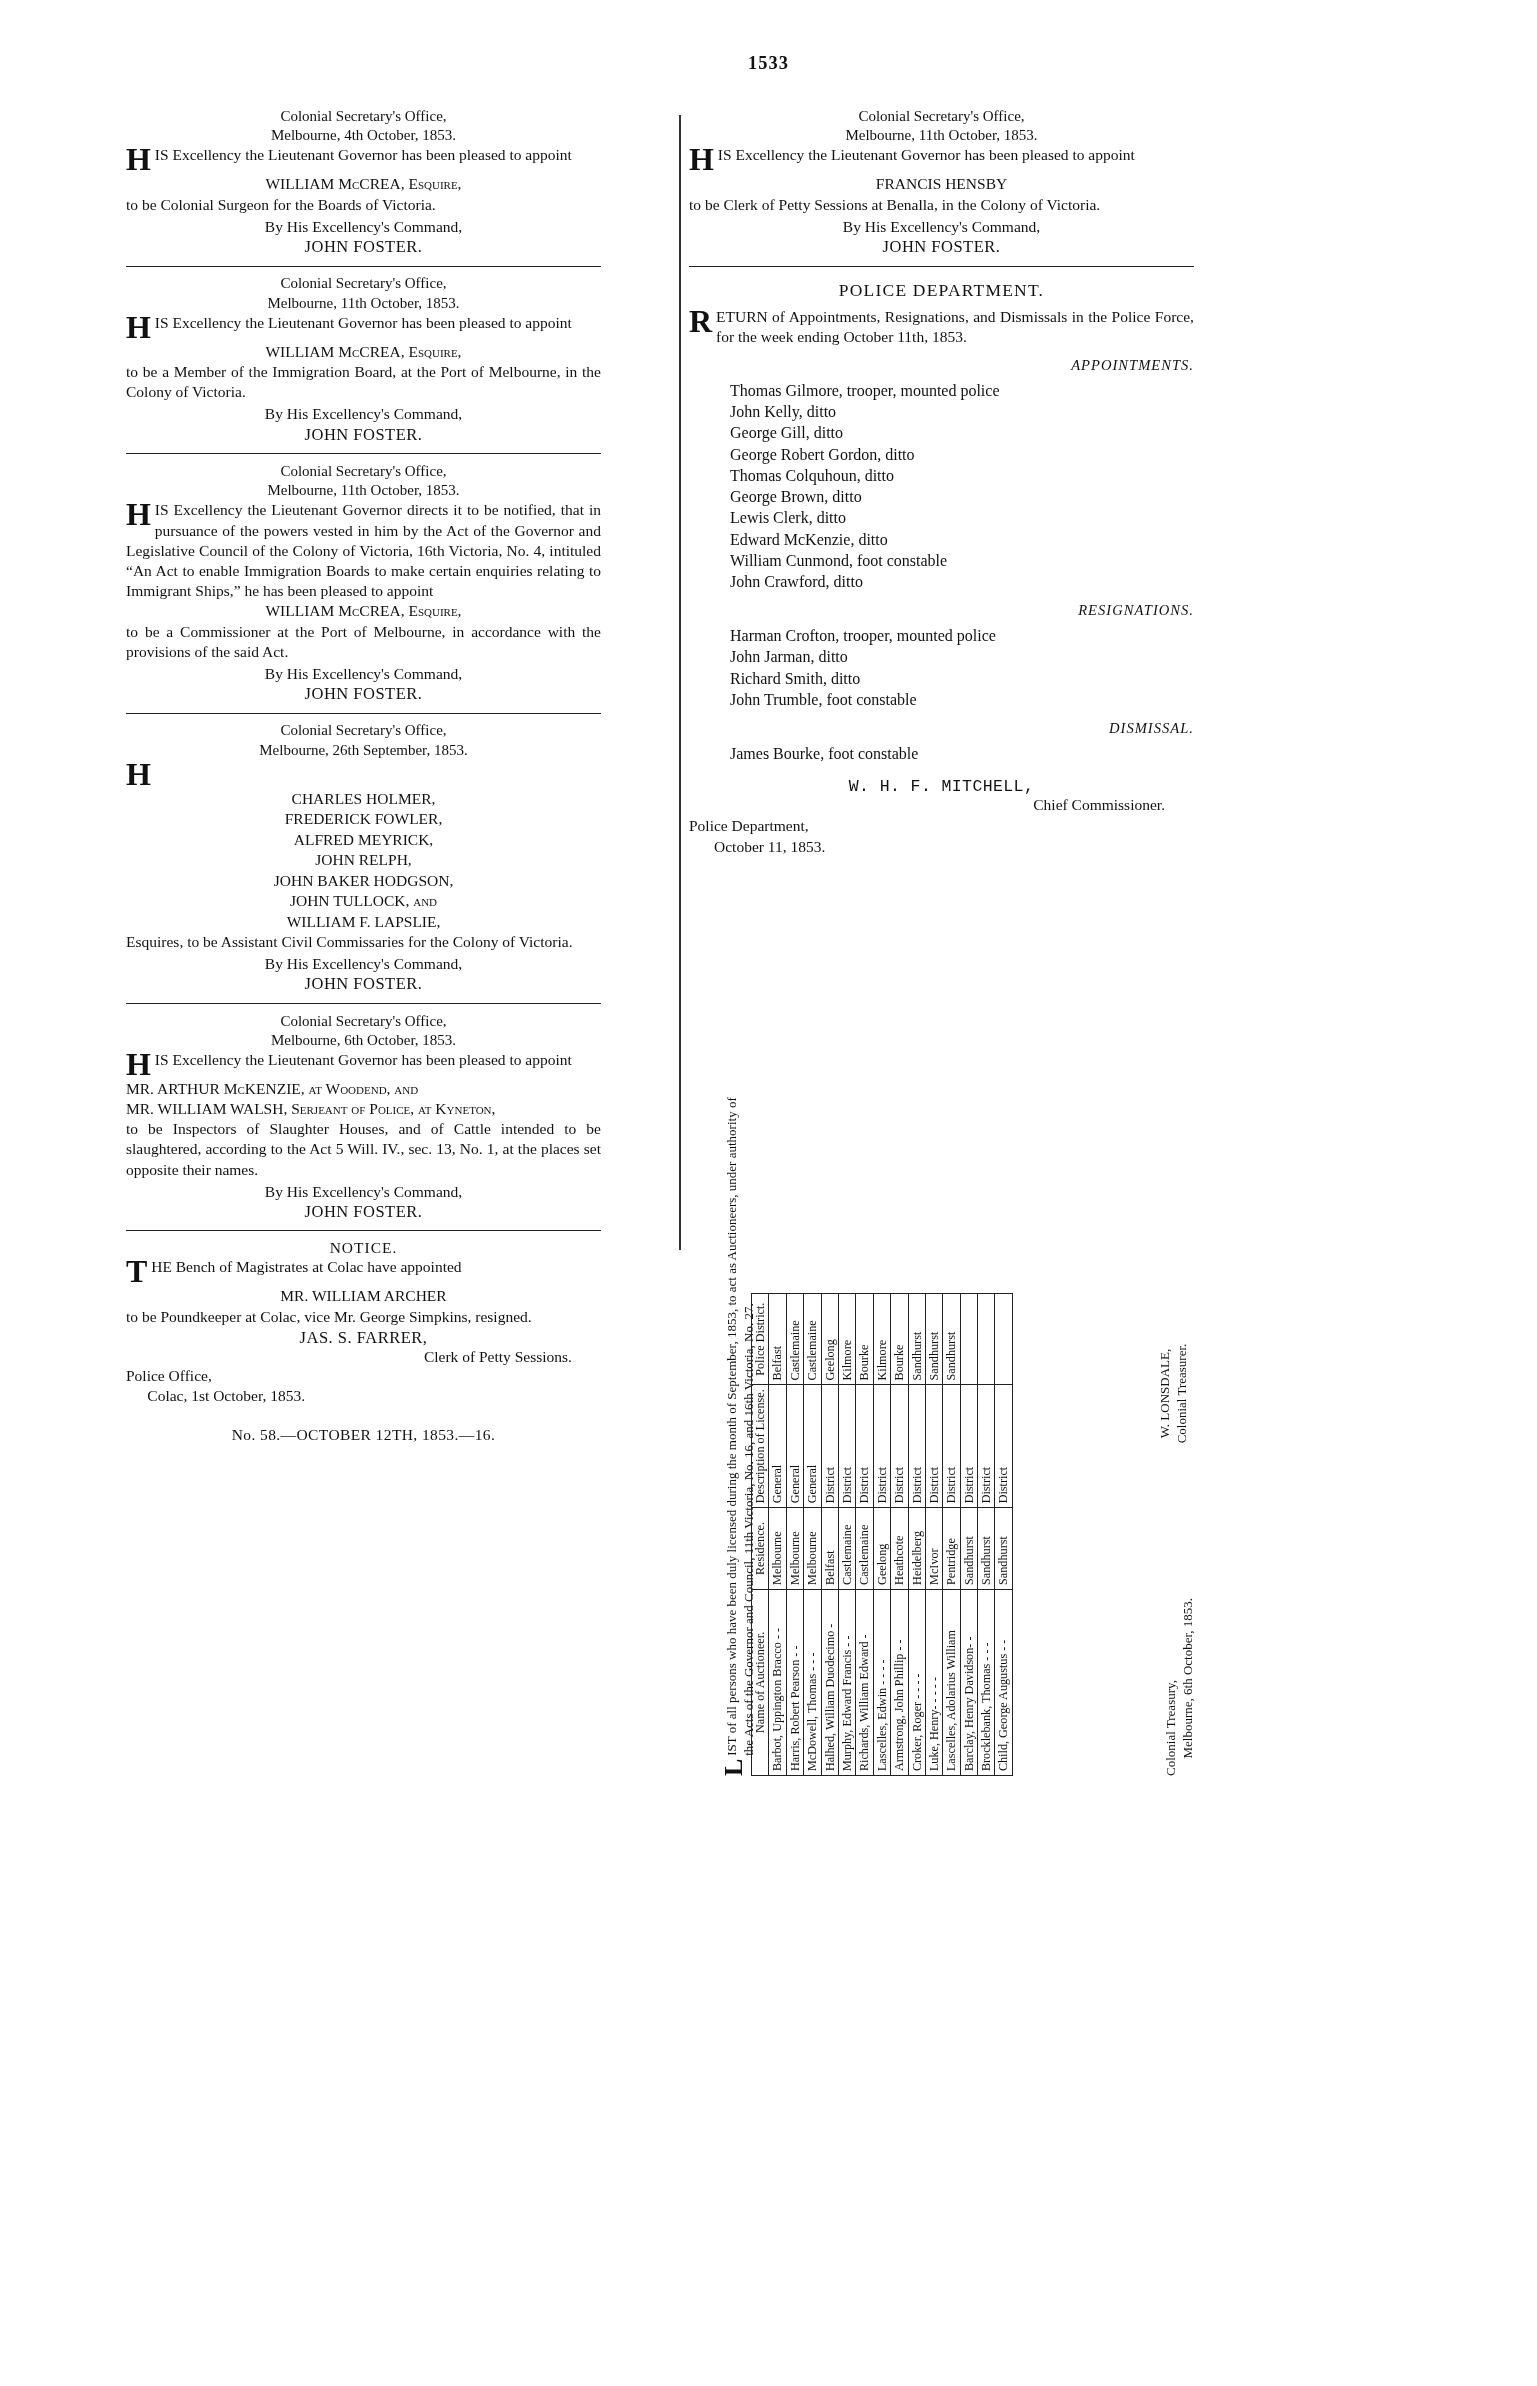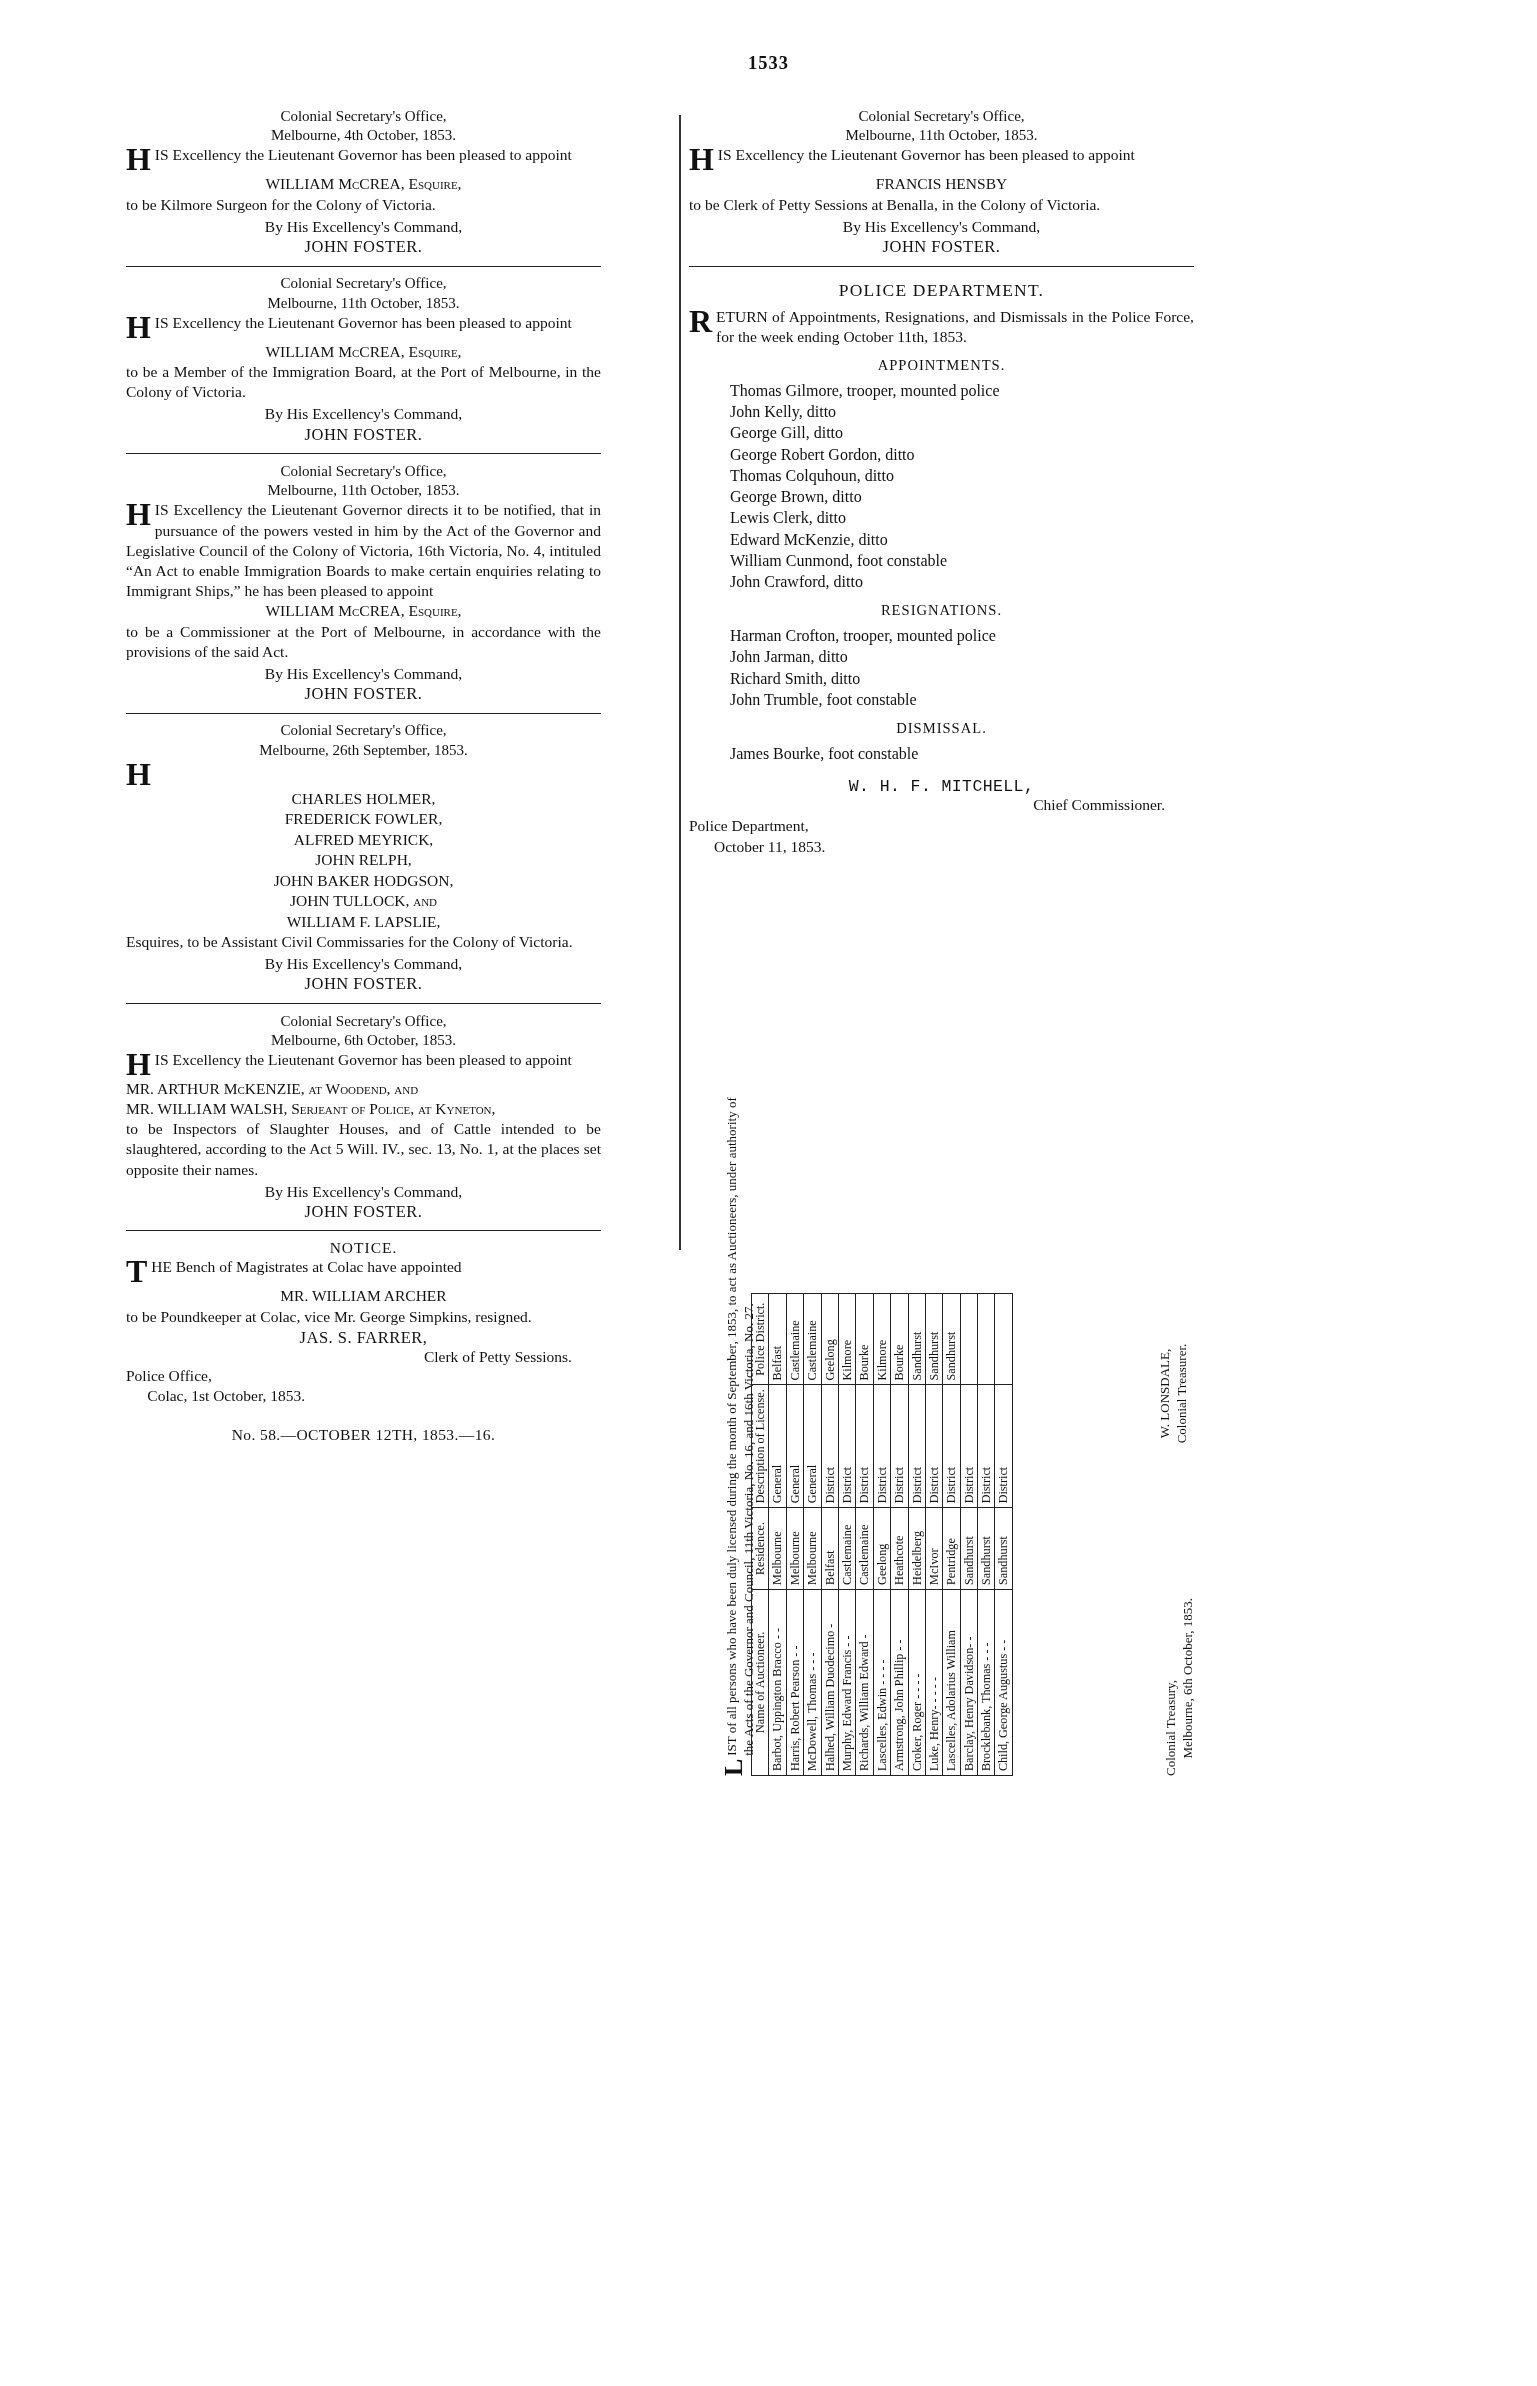--- a/index.html
+++ b/index.html
@@ -109,25 +109,26 @@
     font-family: "Liberation Serif", serif;
   }
 
   .dept-head {
     text-align: center;
     font-size: 17.5px;
     letter-spacing: 1.2px;
     margin: 13.6px 0 5.8px 0;
   }
   .sub-head {
-    text-align: center;
+    text-align: right;
     font-size: 14.6px;
     font-variant: small-caps;
     letter-spacing: 1px;
     margin: 9.7px 0 5.8px 0;
+    font-style: italic;
   }
   .list-line {
     font-size: 16px;
     line-height: 1.33;
     padding-left: 41px;
   }
   .sig-right {
     text-align: center;
     font-size: 16.5px;
     margin-top: 13.6px;
@@ -219,21 +220,21 @@
       <div class="notice">
         <div class="office">
           <div>Colonial Secretary's Office,</div>
           <div>Melbourne, 4th October, 1853.</div>
         </div>
         <div class="dropcap-para">
           <span class="dropcap">H</span>
           <span>IS Excellency the Lieutenant Governor has been pleased to appoint</span>
         </div>
         <div class="name-line sc">WILLIAM McCREA, Esquire,</div>
-        <div class="body-txt">to be Kilmore Surgeon for the Colony of Victoria.</div>
+        <div class="body-txt">to be Colonial Surgeon for the Boards of Victoria.</div>
         <div class="cmd">By His Excellency's Command,</div>
         <div class="signature">JOHN FOSTER.</div>
       </div>
       <hr class="hr">
 
       <div class="notice">
         <div class="office">
           <div>Colonial Secretary's Office,</div>
           <div>Melbourne, 11th October, 1853.</div>
         </div>

